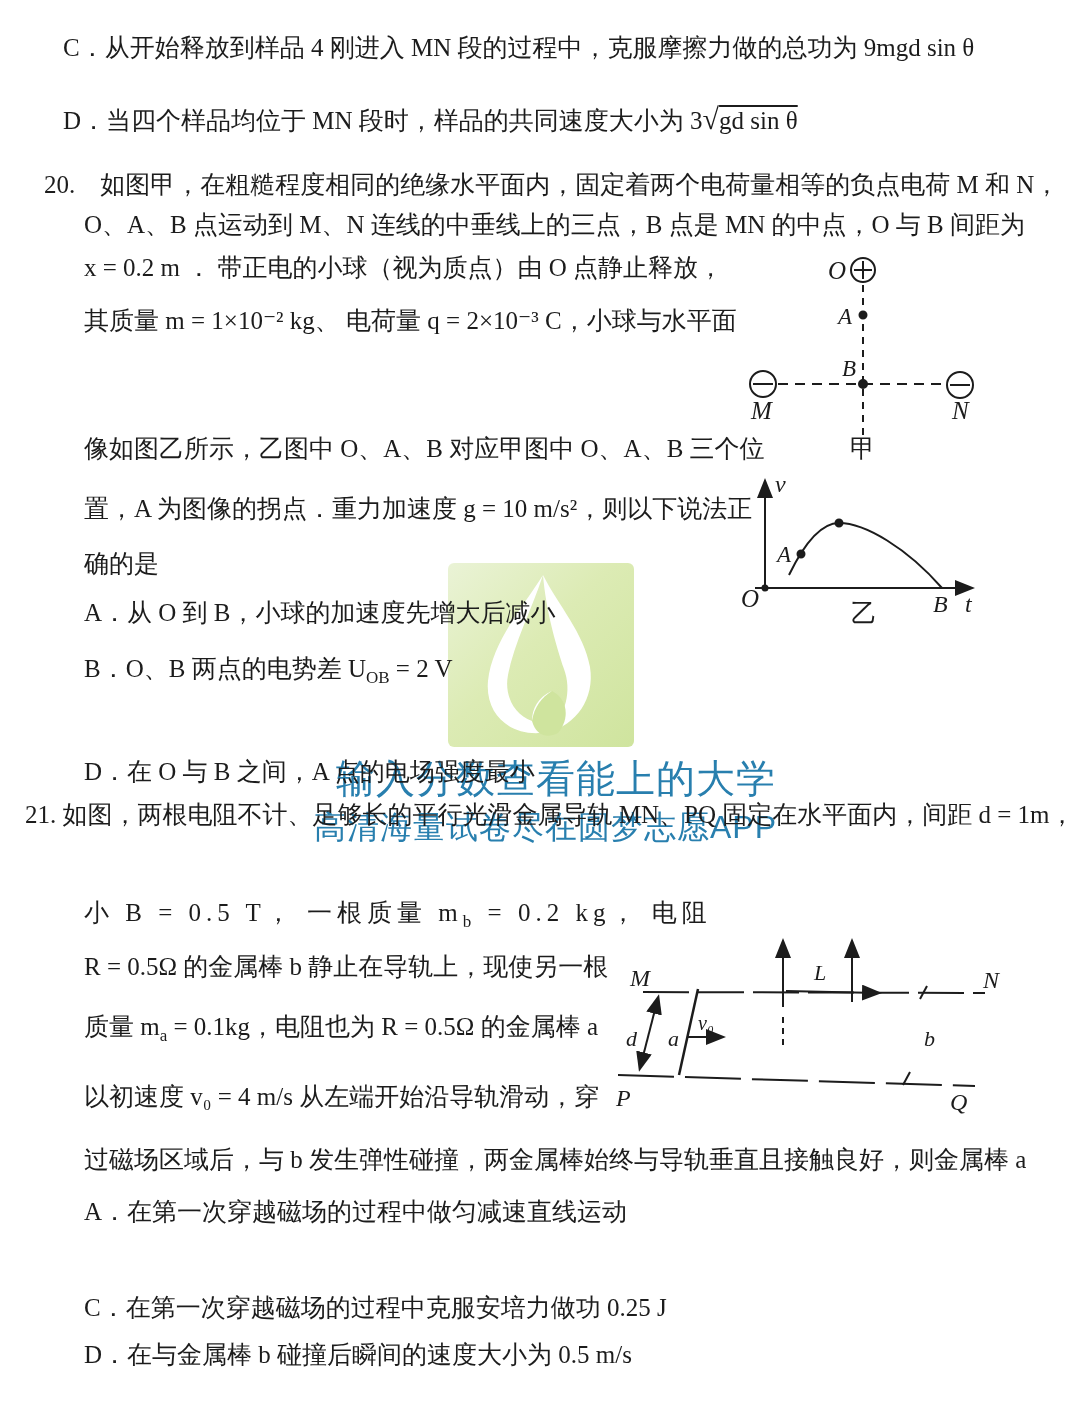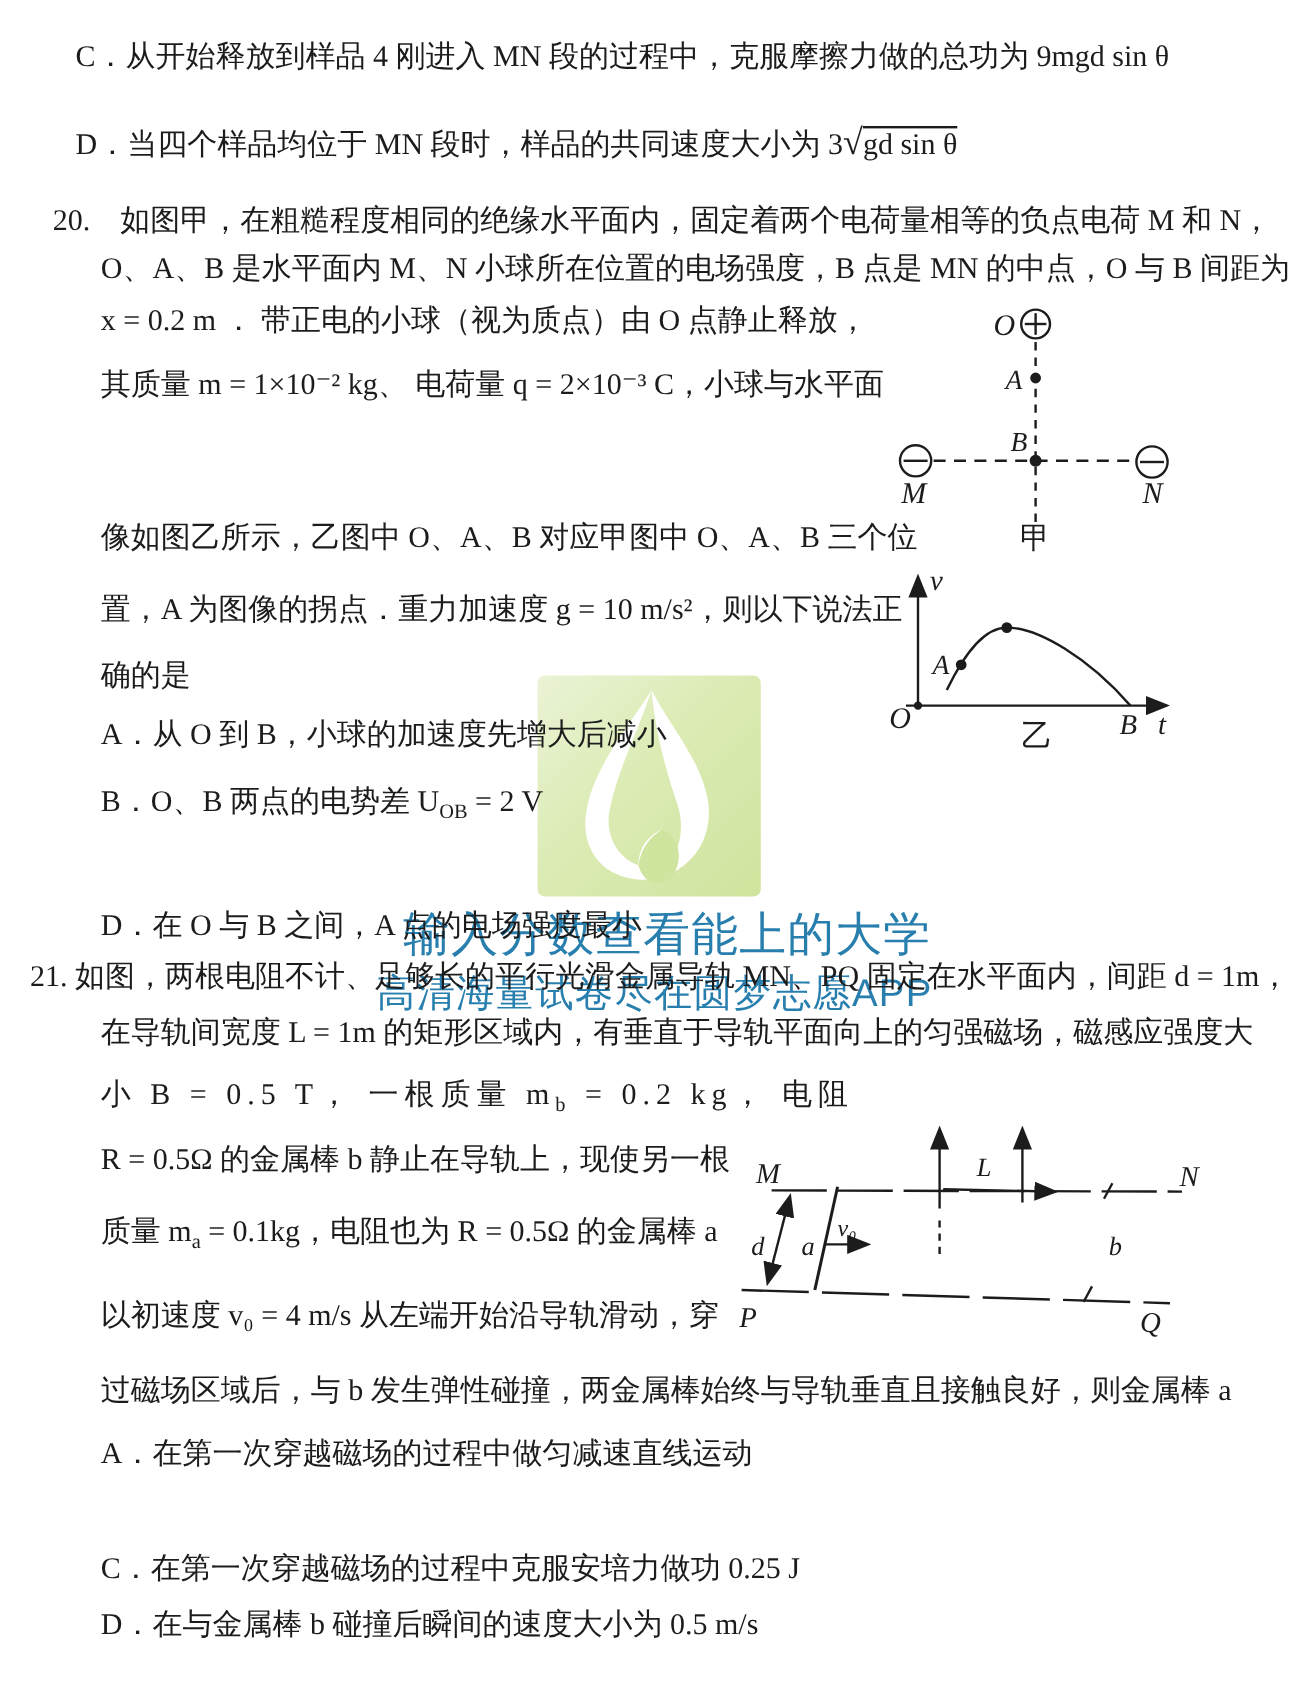--- a/index.html
+++ b/index.html
@@ -59,21 +59,21 @@
     </svg>
   </div>
 
   <div class="wm-text wm1">输入分数查看能上的大学</div>
   <div class="wm-text wm2">高清海量试卷尽在圆梦志愿APP</div>
 
   <div class="line" style="left:63px;top:33px">C．从开始释放到样品 4 刚进入 MN 段的过程中，克服摩擦力做的总功为 9mgd sin θ</div>
   <div class="line" style="left:63px;top:104px"><span>D．当四个样品均位于 MN 段时，样品的共同速度大小为 3</span><span class="sqrt-sym">√</span><span class="radicand">gd sin θ</span></div>
 
   <div class="line" style="left:44px;top:170px">20.　如图甲，在粗糙程度相同的绝缘水平面内，固定着两个电荷量相等的负点电荷 M 和 N，</div>
-  <div class="line" style="left:84px;top:210px">O、A、B 是水平面内 M、N 小球所在位置的电场强度，B 点是 MN 的中点，O 与 B 间距为</div>
+  <div class="line" style="left:84px;top:210px">O、A、B 点运动到 M、N 连线的中垂线上的三点，B 点是 MN 的中点，O 与 B 间距为</div>
   <div class="line" style="left:84px;top:253px">x = 0.2 m ．  带正电的小球（视为质点）由 O 点静止释放，</div>
   <div class="line" style="left:84px;top:306px">其质量 m = 1×10⁻² kg、 电荷量 q = 2×10⁻³ C，小球与水平面</div>
   <div class="line" style="left:84px;top:434px">像如图乙所示，乙图中 O、A、B 对应甲图中 O、A、B 三个位</div>
   <div class="line" style="left:84px;top:494px">置，A 为图像的拐点．重力加速度 g = 10 m/s²，则以下说法正</div>
   <div class="line" style="left:84px;top:549px">确的是</div>
   <div class="line" style="left:84px;top:598px">A．从 O 到 B，小球的加速度先增大后减小</div>
   <div class="line" style="left:84px;top:654px"><span>B．O、B 两点的电势差 U</span><span class="sub">OB</span><span> = 2 V</span></div>
   <div class="line" style="left:84px;top:757px">D．在 O 与 B 之间，A 点的电场强度最小</div>
 
   <svg class="fig" style="left:730px;top:245px" width="270" height="230" viewBox="0 0 270 230">
@@ -114,21 +114,20 @@
     </g>
     <text x="40" y="32" font-size="24" class="lat">v</text>
     <text x="230" y="152" font-size="24" class="lat">t</text>
     <text x="6" y="147" font-size="25" class="lat">O</text>
     <text x="42" y="102" font-size="23" class="lat">A</text>
     <text x="198" y="152" font-size="24" class="lat">B</text>
     <text x="116" y="162" font-size="26">乙</text>
   </svg>
 
   <div class="line" style="left:25px;top:800px">21. 如图，两根电阻不计、足够长的平行光滑金属导轨 MN、PQ 固定在水平面内，间距 d = 1m，</div>
-  <div class="line" style="left:84px;top:846px">在导轨间宽度 L = 1m 的矩形区域内，有垂直于导轨平面向上的匀强磁场，磁感应强度大</div>
   <div class="line spread" style="left:84px;top:898px"><span>小 B = 0.5 T， 一根质量 m</span><span class="sub">b</span><span> = 0.2 kg， 电阻</span></div>
   <div class="line" style="left:84px;top:952px">R = 0.5Ω 的金属棒 b 静止在导轨上，现使另一根</div>
   <div class="line" style="left:84px;top:1012px"><span>质量 m</span><span class="sub">a</span><span> = 0.1kg，电阻也为 R = 0.5Ω 的金属棒 a</span></div>
   <div class="line" style="left:84px;top:1082px">以初速度 v₀ = 4 m/s 从左端开始沿导轨滑动，穿</div>
   <div class="line" style="left:84px;top:1197px">A．在第一次穿越磁场的过程中做匀减速直线运动</div>
   <div class="line" style="left:84px;top:1145px">过磁场区域后，与 b 发生弹性碰撞，两金属棒始终与导轨垂直且接触良好，则金属棒 a</div>
   <div class="line" style="left:84px;top:1293px">C．在第一次穿越磁场的过程中克服安培力做功 0.25 J</div>
   <div class="line" style="left:84px;top:1340px">D．在与金属棒 b 碰撞后瞬间的速度大小为 0.5 m/s</div>
 
   <svg class="fig" style="left:600px;top:922px" width="420" height="195" viewBox="0 0 420 195">

